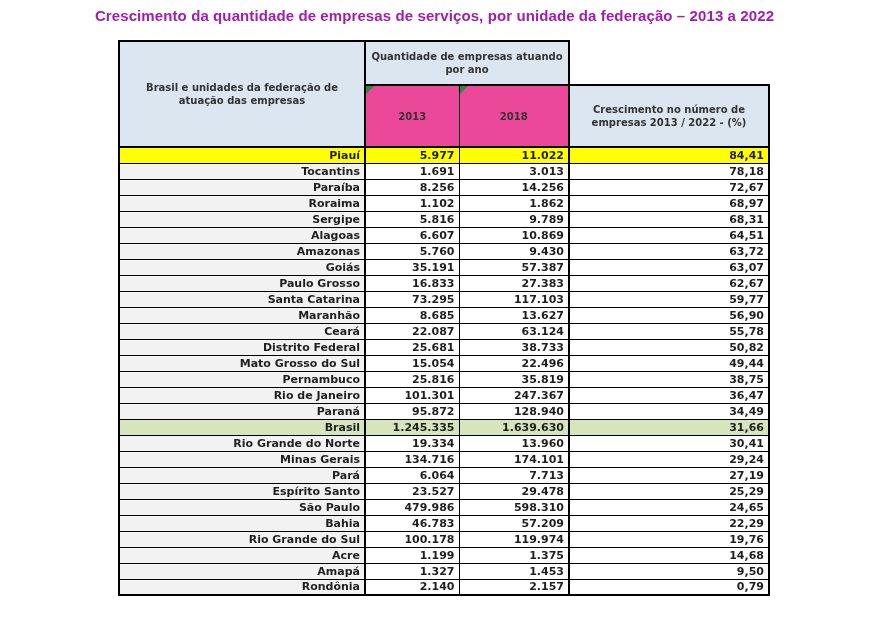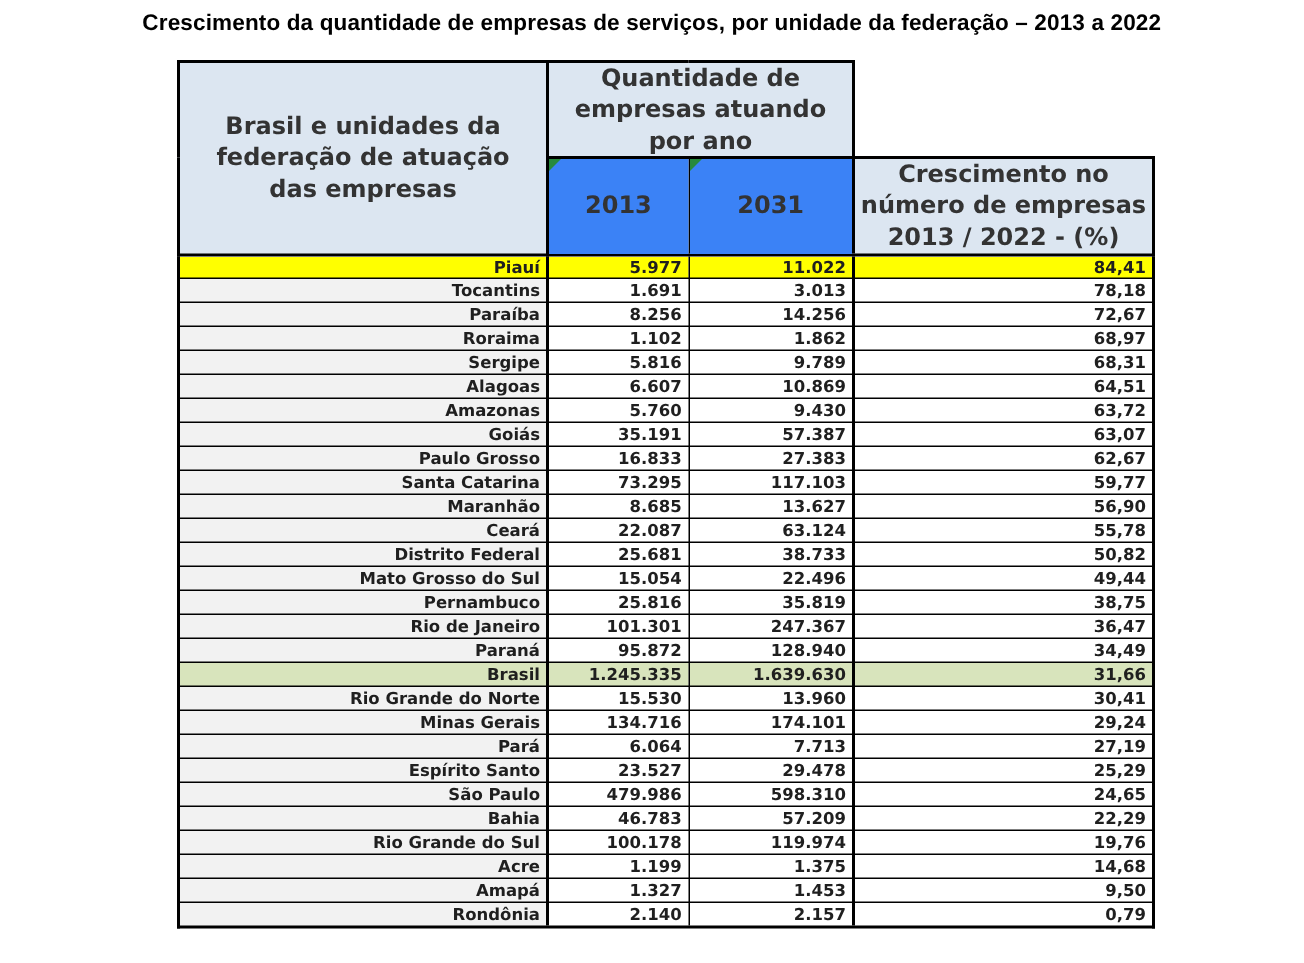--- a/index.html
+++ b/index.html
@@ -16,42 +16,42 @@
   }
   .page-title {
     position: absolute;
     top: 7px;
     left: 0;
     width: 100%;
     text-align: center;
     font-family: "Liberation Sans", sans-serif;
     font-weight: bold;
     font-size: 15px;
-    color: #000000;
+    color: #a21caf;
     letter-spacing: 0.1px;
   }
   table.data-table {
     position: absolute;
     left: 118px;
     top: 40px;
     border-collapse: collapse;
     table-layout: fixed;
   }
   col.c-name   { width: 246px; }
   col.c-y2013  { width: 94px;  }
   col.c-y2022  { width: 110px; }
   col.c-growth { width: 200px; }
 
   th, td {
     font-weight: bold;
     box-sizing: border-box;
   }
   thead th {
     color: #333333;
-    font-size: 16px;
+    font-size: 10px;
     line-height: 1.3;
     text-align: center;
     vertical-align: middle;
   }
   tr.hrow1 { height: 44px; }
   tr.hrow2 { height: 62px; }
 
   th.h-name {
     background: #dce6f1;
     border: 2px solid #000000;
@@ -60,21 +60,21 @@
   th.h-group {
     background: #dce6f1;
     border: 2px solid #000000;
     padding: 0 4px;
   }
   th.h-empty {
     background: #ffffff;
     border: none;
   }
   th.h-year {
-    background: #3b82f6;
+    background: #ec4899;
     border: 1px solid #000000;
     border-bottom: 2px solid #000000;
     position: relative;
   }
   th.h-growth {
     background: #dce6f1;
     border: 2px solid #000000;
     padding: 0 1px;
   }
   .corner-triangle {
@@ -132,21 +132,21 @@
       <th class="h-group" colspan="2">Quantidade de empresas atuando por ano</th>
       <th class="h-empty"></th>
     </tr>
     <tr class="hrow2">
       <th class="h-year">
         <span class="corner-triangle"></span>
         <span>2013</span>
       </th>
       <th class="h-year">
         <span class="corner-triangle"></span>
-        <span>2031</span>
+        <span>2018</span>
       </th>
       <th class="h-growth">Crescimento no número de empresas 2013 / 2022 - (%)</th>
     </tr>
   </thead>
   <tbody>
       <tr class="yellow">
     <td class="name">Piauí</td>
     <td class="num y2013">5.977</td>
     <td class="num y2022">11.022</td>
     <td class="num growth">84,41</td>
@@ -248,21 +248,21 @@
     <td class="num growth">34,49</td>
   </tr>
       <tr class="green">
     <td class="name">Brasil</td>
     <td class="num y2013">1.245.335</td>
     <td class="num y2022">1.639.630</td>
     <td class="num growth">31,66</td>
   </tr>
       <tr>
     <td class="name">Rio Grande do Norte</td>
-    <td class="num y2013">15.530</td>
+    <td class="num y2013">19.334</td>
     <td class="num y2022">13.960</td>
     <td class="num growth">30,41</td>
   </tr>
       <tr>
     <td class="name">Minas Gerais</td>
     <td class="num y2013">134.716</td>
     <td class="num y2022">174.101</td>
     <td class="num growth">29,24</td>
   </tr>
       <tr>

